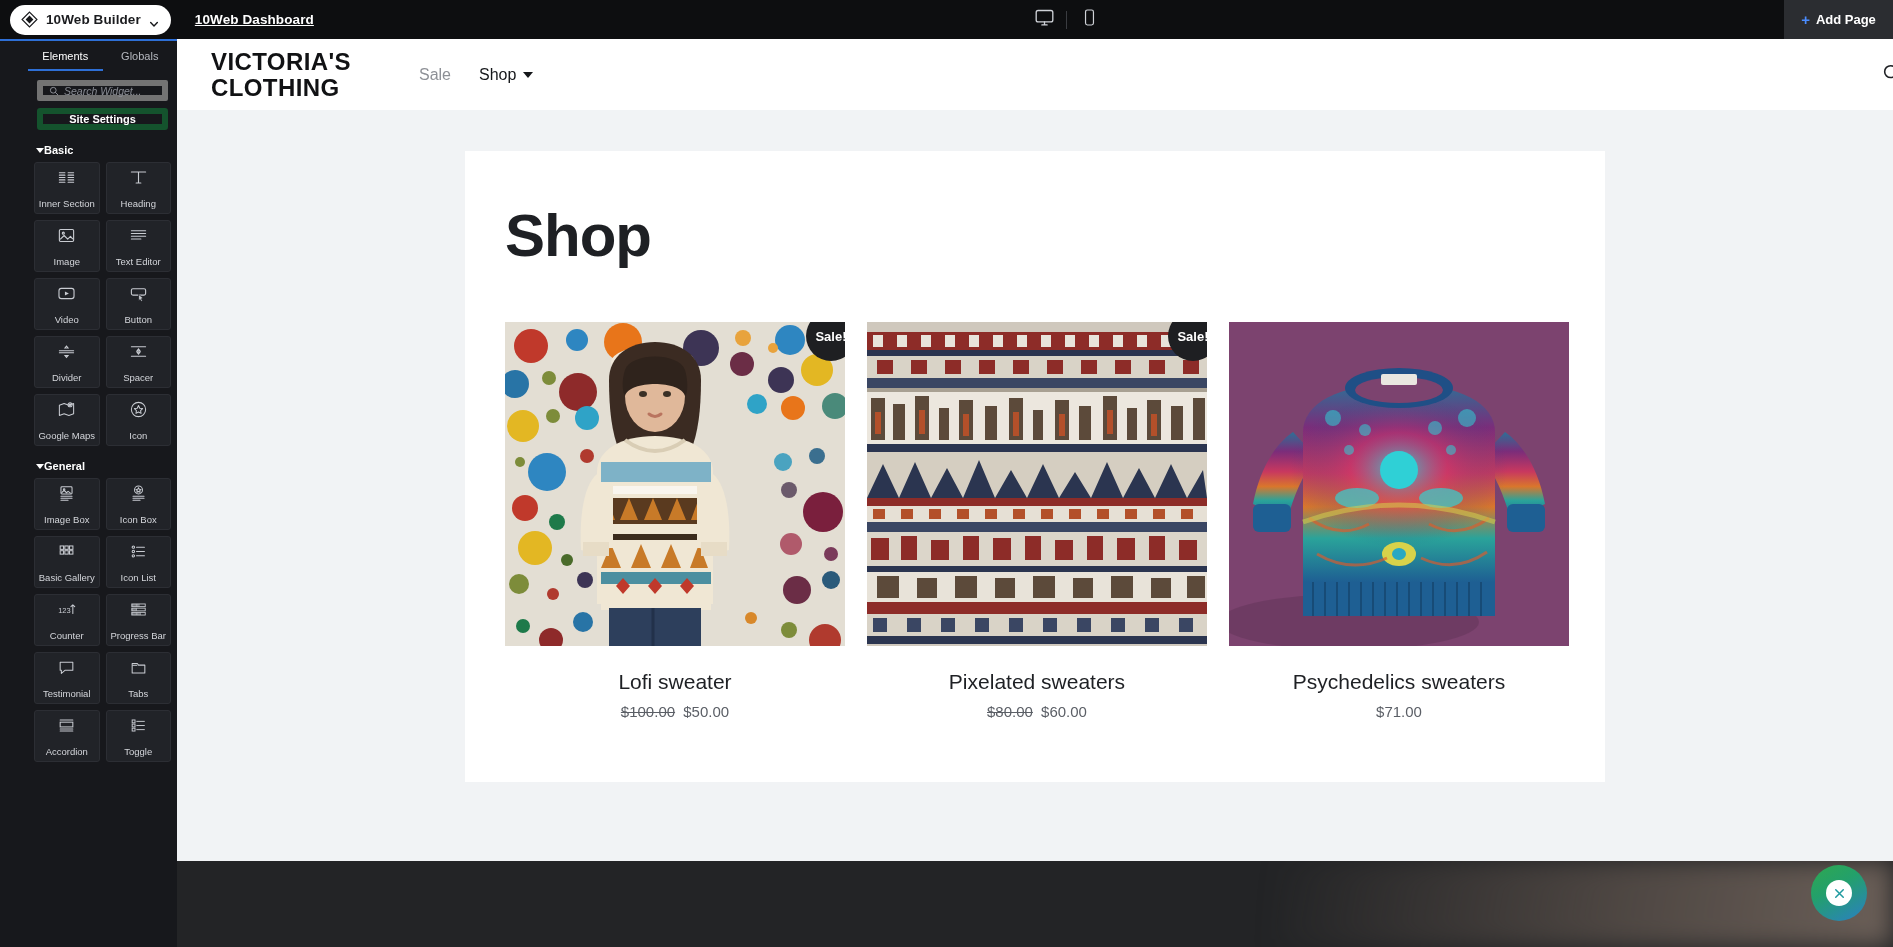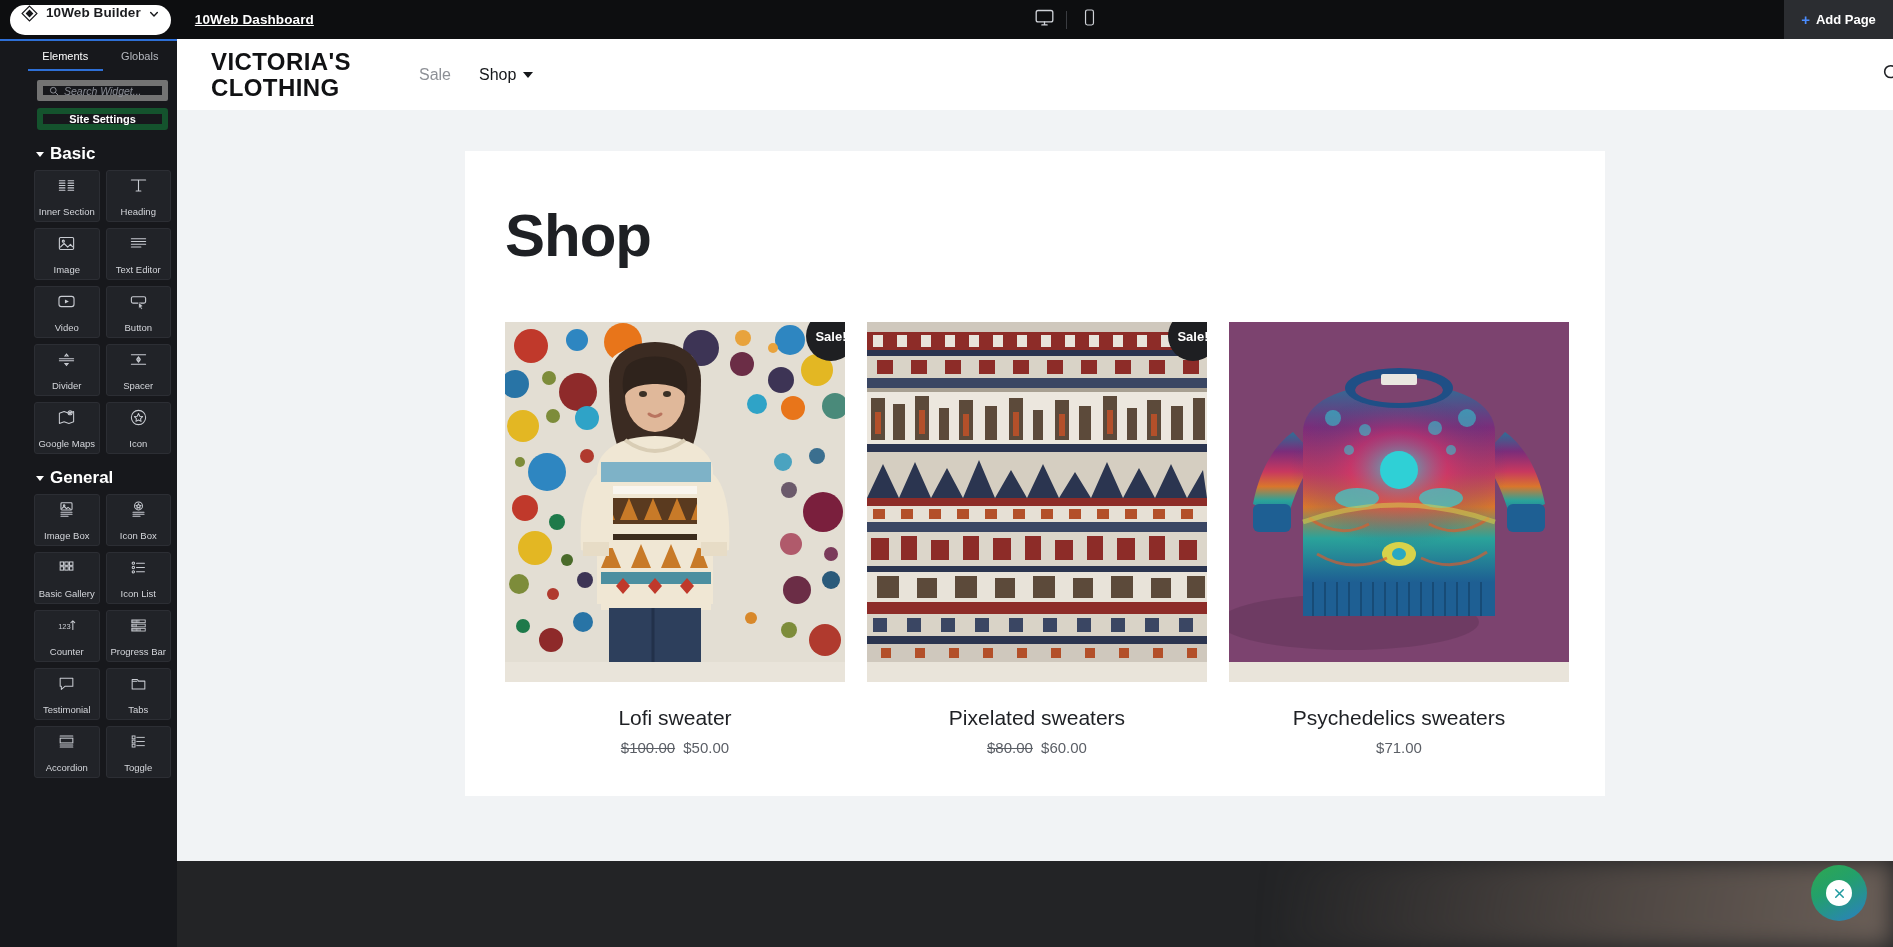--- a/index.html
+++ b/index.html
@@ -15,21 +15,21 @@
     position: absolute; top: 0; left: 0;
     width: 1893px; height: 39px;
     background: #0d0e10;
     display: flex; align-items: center;
   }
   .builder-pill {
     margin-left: 10px;
     height: 30px;
     background: #ffffff;
     border-radius: 15px;
-    display: flex; align-items: flex-start;
+    display: flex; align-items: center;
     padding: 0 13px 0 11px;
     gap: 8px;
     cursor: pointer;
   }
   .builder-pill .logo { width: 17px; height: 17px; flex: 0 0 17px; }
   .builder-pill .blabel {
     font-size: 13.5px; font-weight: bold; color: #1b1c1f; letter-spacing: .1px;
   }
   .chev { width: 9px; height: 9px; display: inline-block; }
   .dash-link {
@@ -90,23 +90,23 @@
     font-style: italic; width: 100%;
   }
   .search-wrap input::placeholder { color: #8a8d95; font-style: italic; }
   .site-settings {
     margin: 7px 9px 0 9px; height: 22px;
     border: 6px solid #14532d; border-radius: 3px;
     display: flex; align-items: center; justify-content: center;
     color: #ffffff; font-size: 11px; font-weight: bold; cursor: pointer;
   }
   .group-head {
-    display: flex; align-items: center; gap: 6px;
+    display: flex; align-items: center; 
     margin: 14px 0 6px 8px;
-    color: #ffffff; font-size: 17px; font-weight: bold;
+    color: #ffffff; font-size: 11px; font-weight: bold;
     cursor: pointer;
   }
   .tri {
     width: 0; height: 0;
     border-left: 4px solid transparent; border-right: 4px solid transparent;
     border-top: 5px solid #ffffff;
   }
   .wgrid {
     display: grid; grid-template-columns: 1fr 1fr; gap: 6px;
     padding: 0 6px;
@@ -159,21 +159,21 @@
     min-height: 631px;
     padding: 50px 40px 40px 40px;
   }
   .page-title {
     font-size: 60px; font-weight: bold; color: #1e2024;
     letter-spacing: -1px; margin: 0 0 52px 0;
   }
   .products { display: flex; gap: 22px; }
   .product { width: 340px; position: relative; }
   .pimg {
-    width: 340px; height: 360px; position: relative; overflow: hidden;
+    width: 340px; height: 324px; position: relative; overflow: hidden;
     background: #e9e4da;
   }
   .sale-badge {
     position: absolute; top: -11px; right: -11px;
     width: 50px; height: 50px; border-radius: 50%;
     background: #1e1f22; color: #ffffff;
     display: flex; align-items: center; justify-content: center;
     font-size: 13px; font-weight: bold; z-index: 4;
   }
   .pname {

